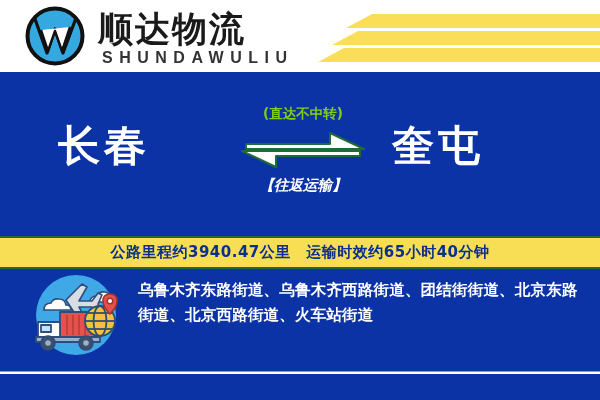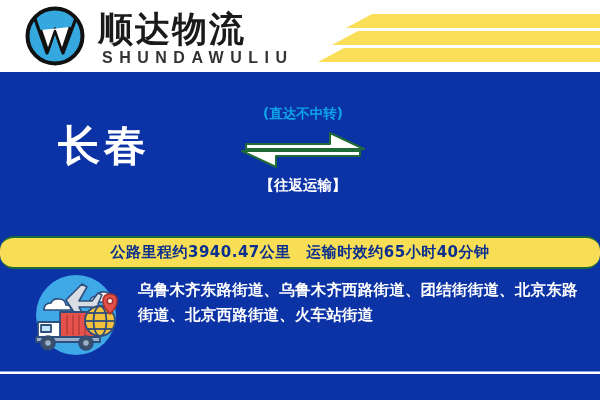--- a/index.html
+++ b/index.html
@@ -101,51 +101,51 @@
   .mid {
     position: absolute;
     left: 233px; top: 0;
     width: 140px; height: 120px;
     text-align: center;
   }
   .mid-top {
     font-family: "DejaVu Sans", "Liberation Sans", sans-serif;
     font-size: 13.5px;
     font-weight: bold;
-    color: #0ea5e9;
+    color: #84cc16;
     line-height: 22px;
     letter-spacing: 0px;
     white-space: nowrap;
   }
   .mid-arrow {
     width: 130px; height: 40px;
     margin: 6px auto 4px auto;
   }
   .mid-bottom {
     font-family: "DejaVu Sans", "Liberation Sans", sans-serif;
     font-size: 14.5px;
     font-weight: bold;
     color: #ffffff;
     line-height: 22px;
     white-space: nowrap;
+    font-style: italic;
   }
 
   
   .yellow-bar {
     position: absolute;
     left: 0; top: 164px;
     width: 600px; height: 33px;
     background: #F8DE55;
     border-top: 2px solid #1F6B38;
     border-bottom: 2px solid #1F6B38;
     box-sizing: border-box;
     display: flex;
     align-items: center;
     justify-content: center;
-    border-radius: 14px;
   }
   .yellow-text {
     font-family: "DejaVu Sans", "Liberation Sans", sans-serif;
     font-size: 15px;
     font-weight: bold;
     color: #0B2F8F;
     letter-spacing: 0.5px;
     white-space: nowrap;
   }
 
@@ -230,20 +230,21 @@
 
             <polygon points="8,14 92,14 92,3 126,19 92,19 8,19" fill="#ffffff" stroke="#1F6B38" stroke-width="2" stroke-linejoin="round"></polygon>
 
             <polygon points="122,21 38,21 38,21 4,21 38,37 38,26 122,26" fill="#ffffff" stroke="#1F6B38" stroke-width="2" stroke-linejoin="round"></polygon>
           </svg>
         </div>
 
         <div class="mid-bottom">【往返运输】</div>
       </div>
 
+      <div class="city city-dest">奎屯</div>
 
     </div>
 
     <div class="yellow-bar">
       <span class="yellow-text">公路里程约3940.47公里　运输时效约65小时40分钟</span>
     </div>
 
     <div class="streets-row">
 
       <div class="streets-icon">

